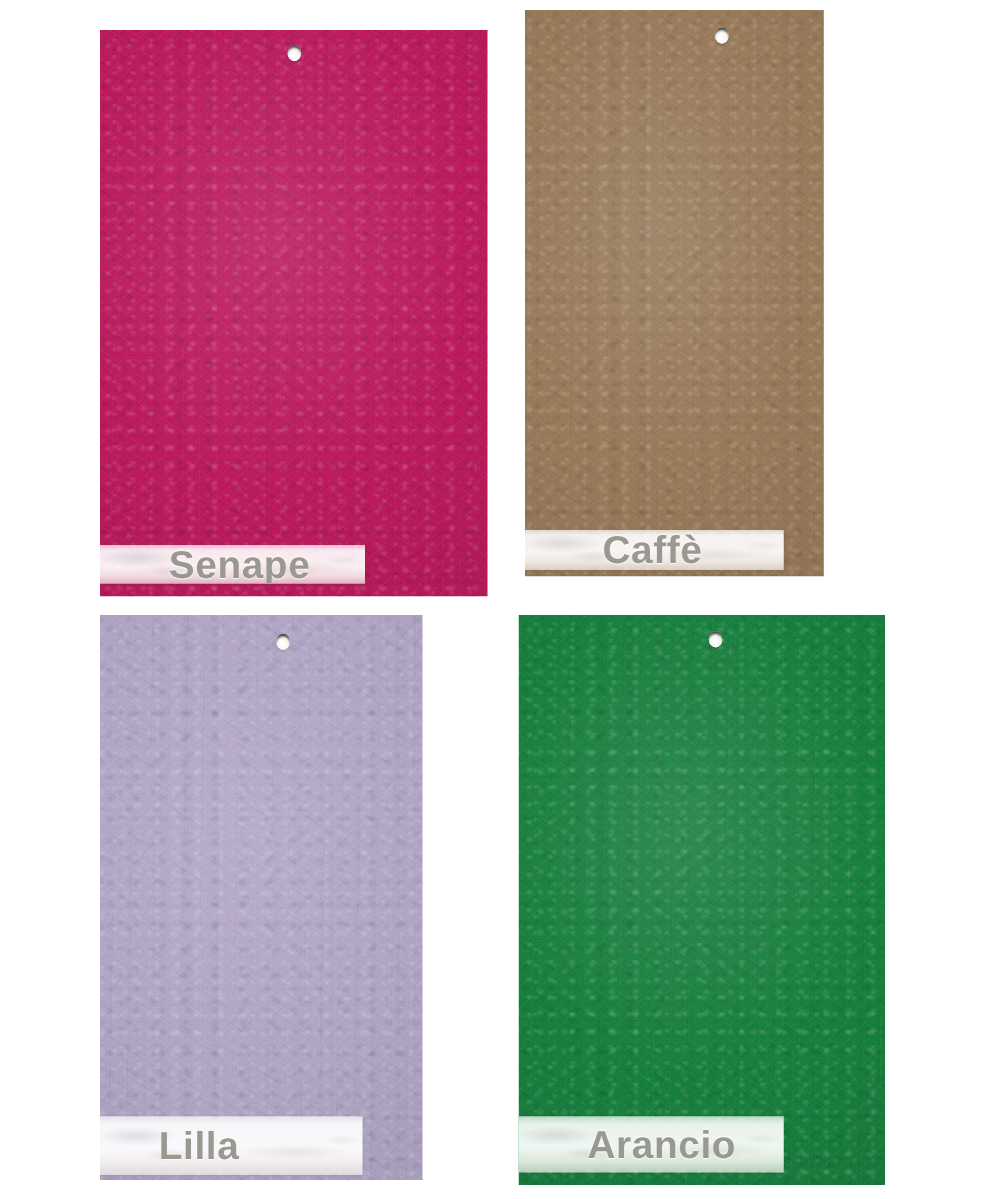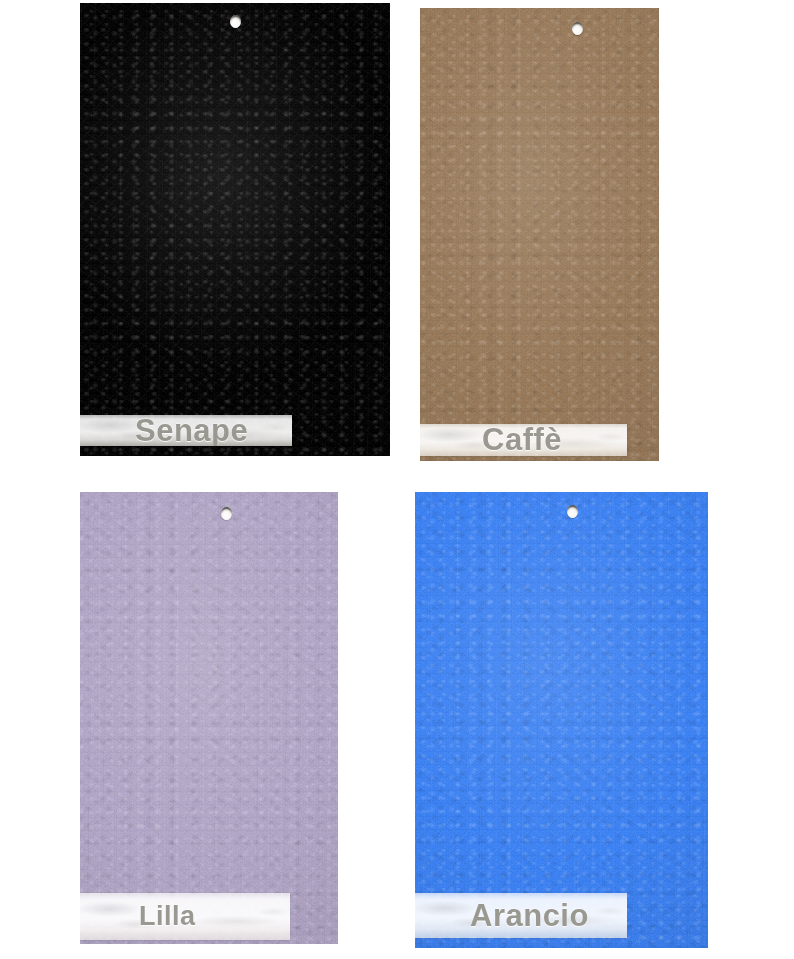--- a/index.html
+++ b/index.html
@@ -117,29 +117,29 @@
     letter-spacing: .5px;
     text-shadow:
       0 1px 0 rgba(255,255,255,.80),
       0 -1px 0 rgba(255,255,255,.35);
     white-space: nowrap;
   }
 
   
   .t-senape  { font-size: 31px; margin-left: 55px; }
   .t-caffe   { font-size: 31px; margin-left: 62px; }
-  .t-lilla   { font-size: 27px; margin-left: 59px; text-align: right; }
+  .t-lilla   { font-size: 31px; margin-left: 47px; text-align: right; }
   .t-arancio { font-size: 31px; margin-left: 55px; }
 </style>
 </head>
 <body>
 
 <div class="swatch-board">
 
-  <div class="swatch" style="left:80px; top:3px; width:310px; height:453px; background-color:#000000;">
+  <div class="swatch" style="left:80px; top:24px; width:310px; height:453px; background-color:#be185d;">
     <div class="grain"></div>
     <div class="grain2"></div>
     <div class="vignette"></div>
     <div class="hole" style="left:150px; top:12px;"></div>
     <div class="label-strip" style="left:0px; top:412px; width:212px; height:31px;">
       <div class="label-smudge"></div>
       <span class="label-text t-senape">Senape</span>
     </div>
   </div>
 
@@ -158,21 +158,21 @@
     <div class="grain"></div>
     <div class="grain2"></div>
     <div class="vignette"></div>
     <div class="hole" style="left:141px; top:15px;"></div>
     <div class="label-strip" style="left:0px; top:401px; width:210px; height:47px;">
       <div class="label-smudge"></div>
       <span class="label-text t-lilla">Lilla</span>
     </div>
   </div>
 
-  <div class="swatch" style="left:415px; top:492px; width:293px; height:456px; background-color:#3b82f6;">
+  <div class="swatch" style="left:415px; top:492px; width:293px; height:456px; background-color:#15803d;">
     <div class="grain"></div>
     <div class="grain2"></div>
     <div class="vignette"></div>
     <div class="hole" style="left:152px; top:13px;"></div>
     <div class="label-strip" style="left:0px; top:401px; width:212px; height:45px;">
       <div class="label-smudge"></div>
       <span class="label-text t-arancio">Arancio</span>
     </div>
   </div>
 

